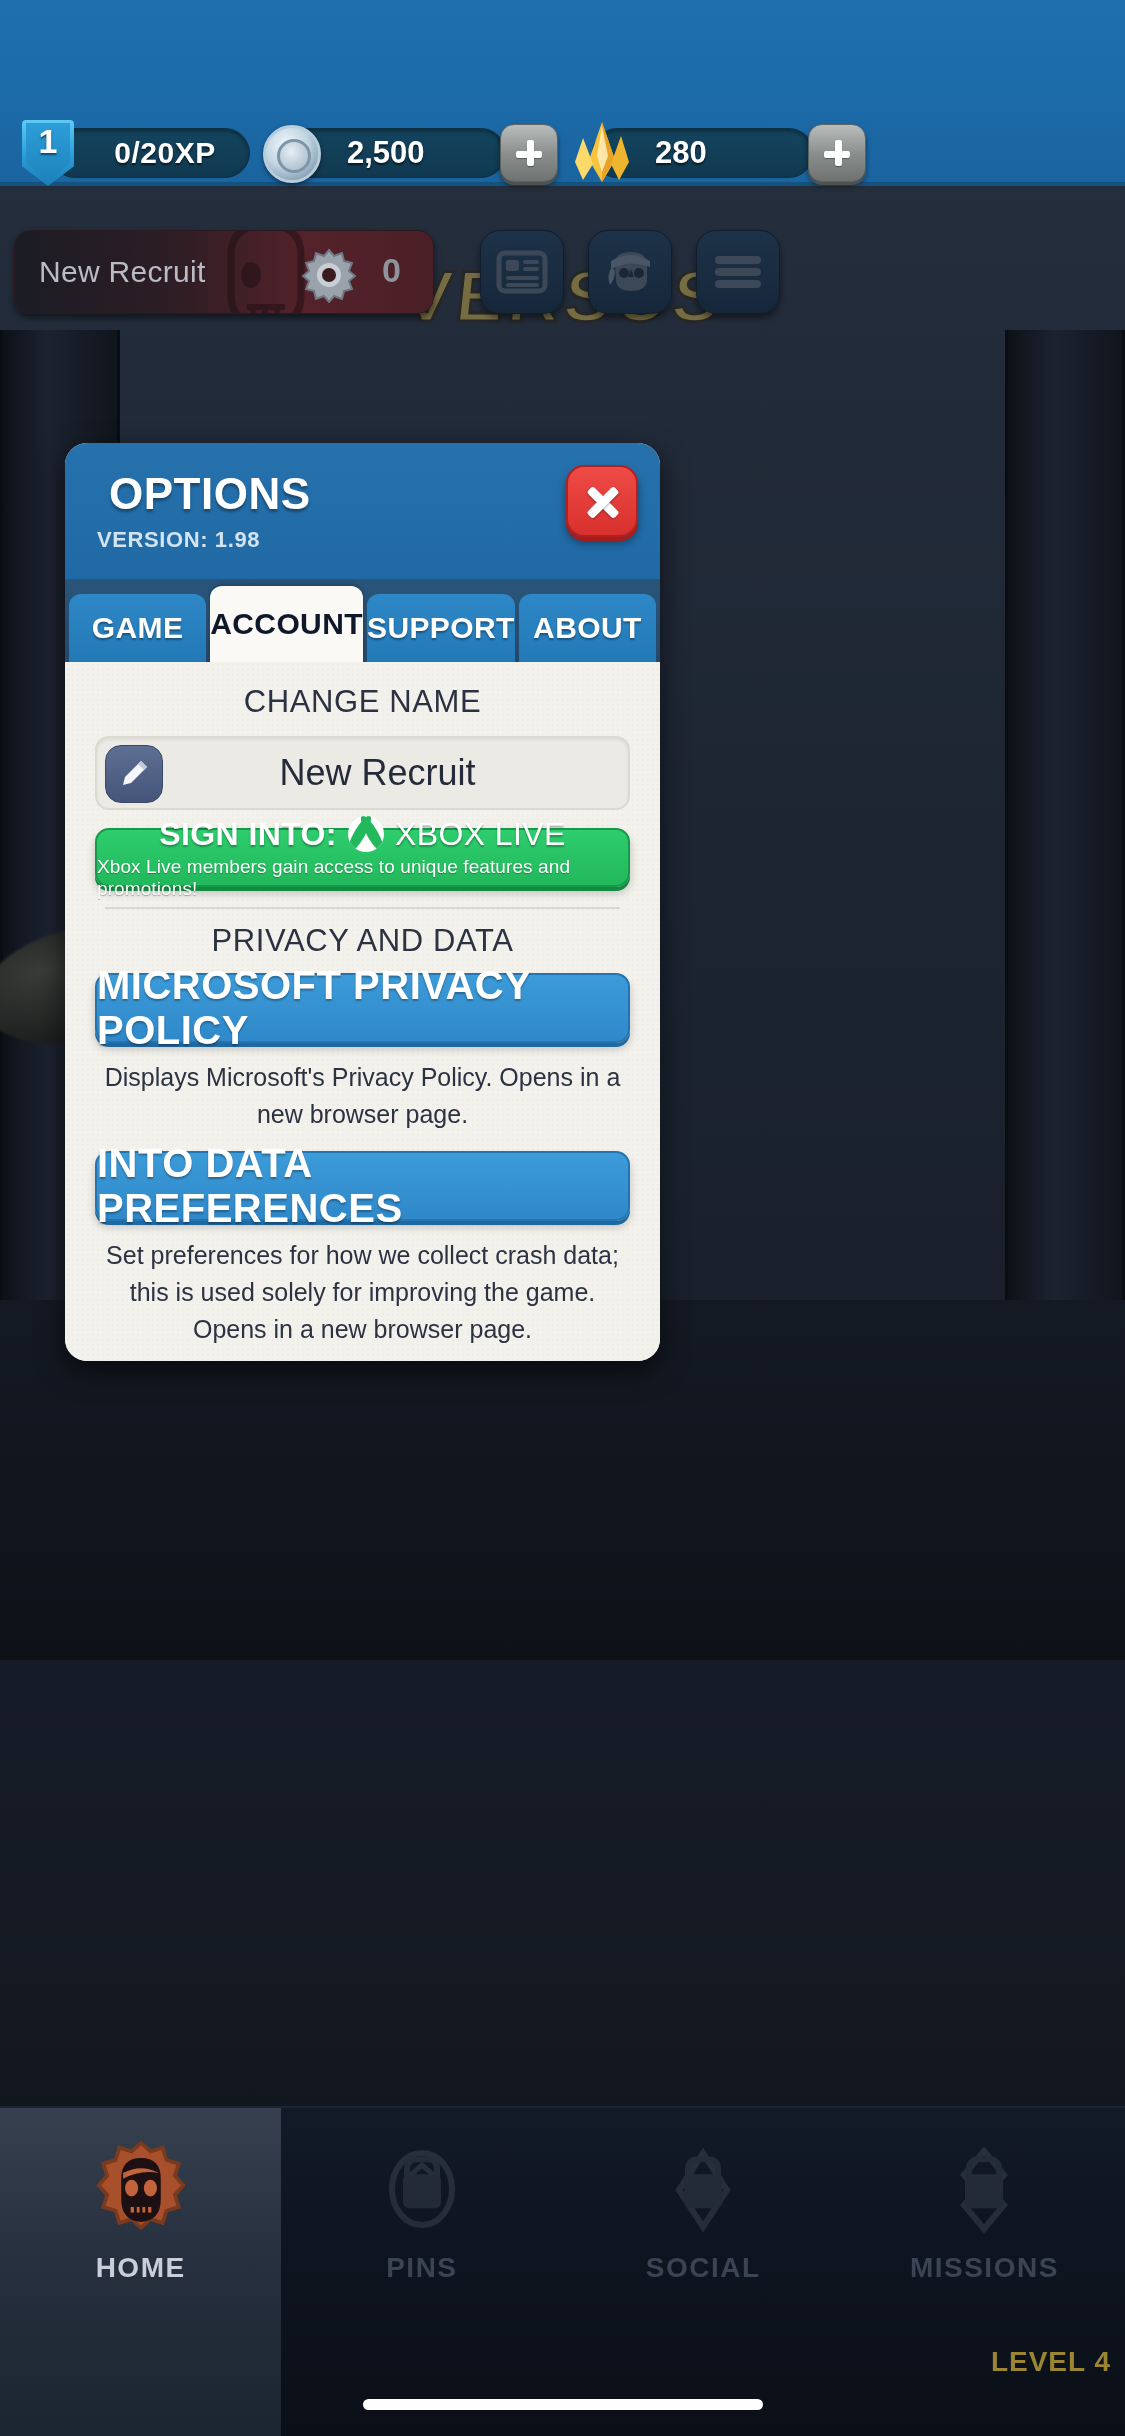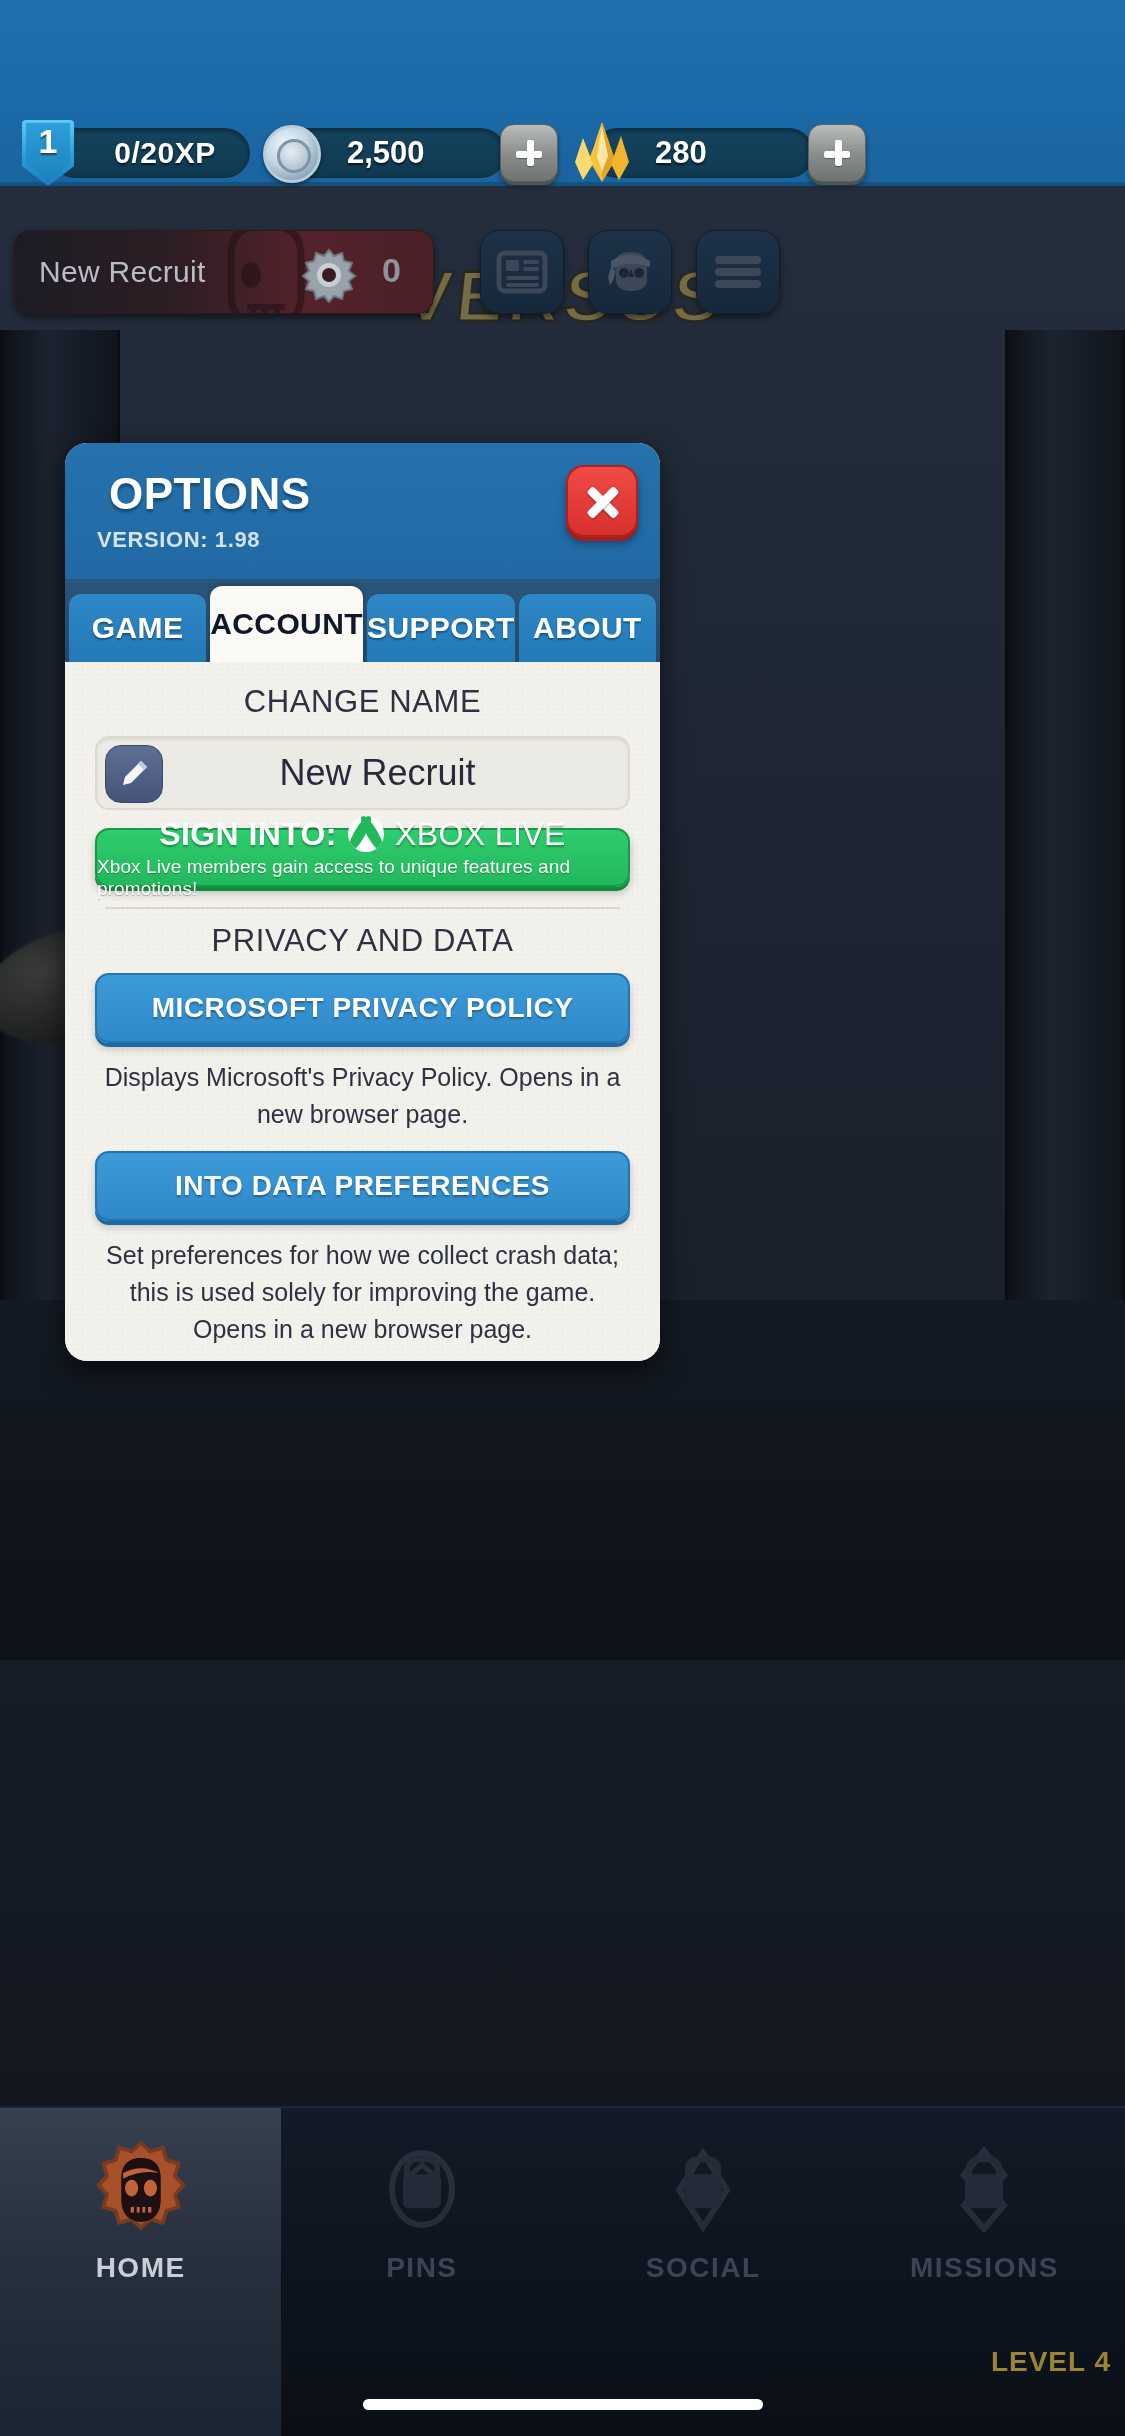--- a/index.html
+++ b/index.html
@@ -301,21 +301,21 @@
   .xbox-logo::after{ right:6px; transform:rotate(-30deg); }
 
   #divider{
     height:2px; background:#dad7cf; margin:20px 10px 14px 10px;
   }
   .blue-btn{
     height:70px; margin-top:4px;
     background:linear-gradient(180deg,#3c9bd9 0%,#2f88c9 100%);
     border:2px solid #2374b0;
     box-shadow:0 4px 0 #2068a0,0 6px 8px rgba(0,0,0,.2);
-    color:#fff; font-size:28px; font-weight:bold; letter-spacing:.5px;
+    color:#fff; font-size:40px; font-weight:bold; letter-spacing:.5px;
     text-shadow:0 2px 2px rgba(0,0,0,.3);
   }
   .desc{
     text-align:center; color:#2c3242; font-size:25px;
     line-height:1.48; margin:16px 6px 18px 6px;
   }
   .sec-title.privacy{ margin-top:4px; margin-bottom:14px; }
 
   
   #bottomnav{

